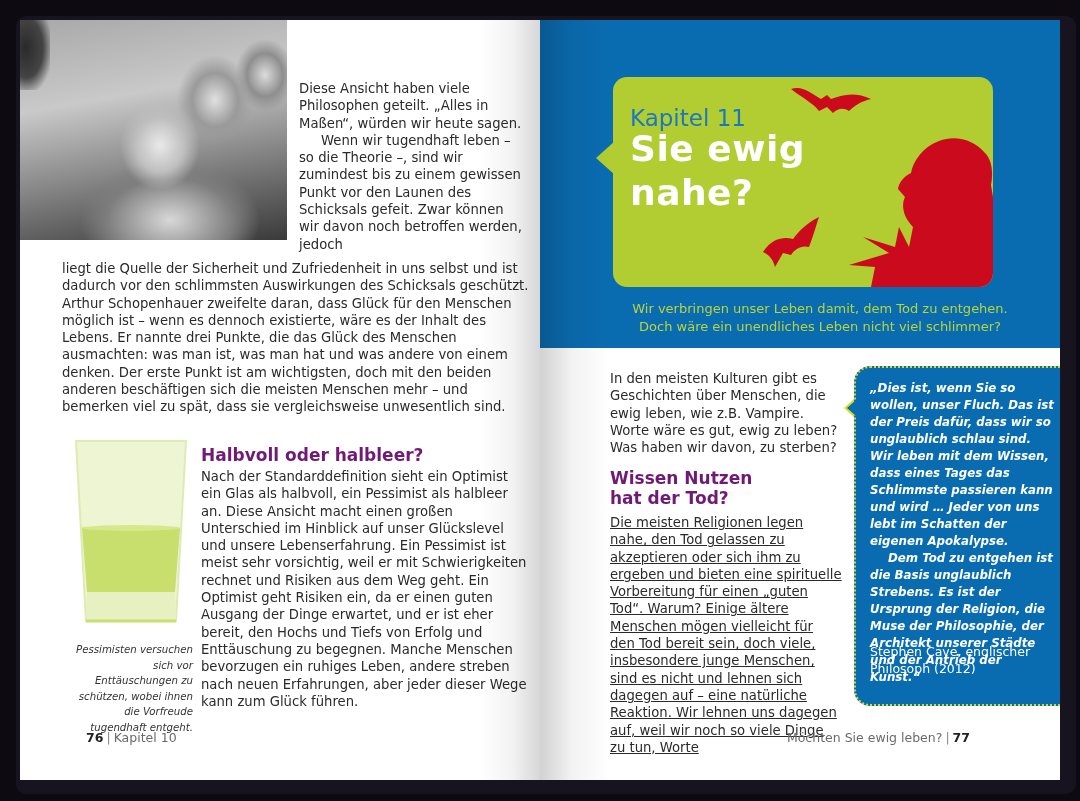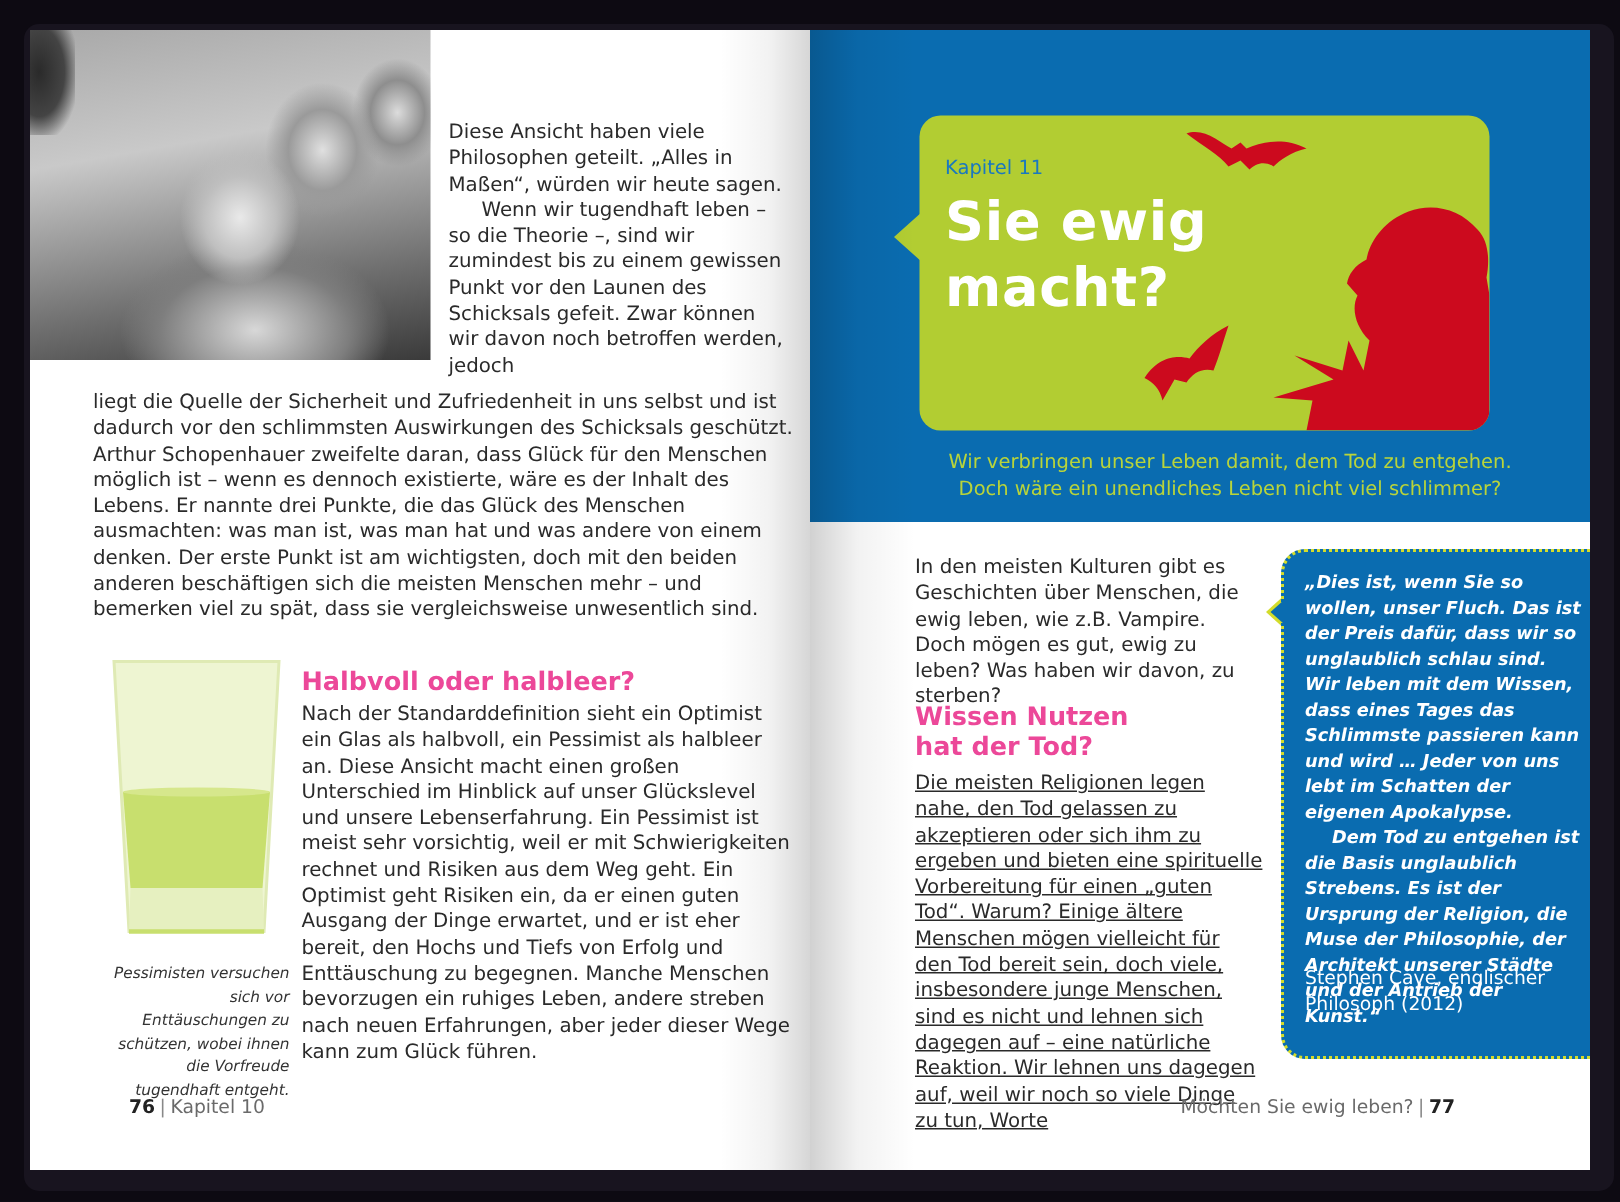--- a/index.html
+++ b/index.html
@@ -31,42 +31,42 @@
   .photo .tree { position: absolute; left: 0; top: 0; width: 30px; height: 70px;
     background: radial-gradient(ellipse at 20% 40%, #2a2a2a 0%, #444 50%, rgba(0,0,0,0) 80%); }
 
   .text { font-size: 13.2px; line-height: 17.3px; color: #2a2a2a; }
   .text p { margin: 0; }
   .indent { text-indent: 22px; }
 
   .block-a { position: absolute; left: 279px; top: 60px; width: 225px; }
   .block-b { position: absolute; left: 42px; top: 240px; width: 470px; }
 
-  .heading-blue { color: #ec4899; font-weight: bold; font-size: 17px; line-height: 20px; }
+  .heading-blue { color: #701a75; font-weight: bold; font-size: 17px; line-height: 20px; }
 
   .glass { position: absolute; left: 52px; top: 415px; width: 118px; height: 190px; }
   .caption { position: absolute; left: 48px; top: 622px; width: 125px; font-size: 10.2px; line-height: 15.5px;
     font-style: italic; color: #333; text-align: right; }
 
   .block-c { position: absolute; left: 181px; top: 425px; width: 330px; }
   .block-c .heading-blue { margin-bottom: 3px; }
 
   .footer-left { position: absolute; left: 66px; top: 710px; font-size: 12.5px; color: #6a6a6a; }
   .footer-left b { color: #222; }
   .footer-right { position: absolute; right: 90px; top: 710px; font-size: 12.5px; color: #6a6a6a; }
   .footer-right b { color: #222; }
   .sep { color: #888; margin: 0 3px; }
 
   
   .hero { position: absolute; left: 0; top: 0; width: 520px; height: 328px; background: #0a6cb0; }
   .bubble { position: absolute; left: 73px; top: 57px; width: 380px; height: 210px; background: #b2cd32;
     border-radius: 14px; overflow: hidden; }
   .bubble-tail { position: absolute; left: 56px; top: 121px; width: 0; height: 0;
     border-top: 17px solid transparent; border-bottom: 17px solid transparent; border-right: 19px solid #b2cd32; }
-  .kapitel { position: absolute; left: 17px; top: 28px; color: #1a78bf; font-size: 13px; }
+  .kapitel { position: absolute; left: 17px; top: 28px; color: #1a78bf; font-size: 23px; }
   .title { position: absolute; left: 17px; top: 50px; color: #fff; font-weight: bold; font-size: 36px; line-height: 44px; letter-spacing: 0.5px; }
   .bubble svg { position: absolute; left: 0; top: 0; }
   .hero-sub { position: absolute; left: 70px; top: 280px; width: 420px; color: #b9d43a; font-size: 13px; line-height: 18px; text-align: center; }
 
   .block-d { position: absolute; left: 70px; top: 350px; width: 230px; }
   .heading-h2 { position: absolute; left: 70px; top: 448px; width: 230px; }
   .block-e { position: absolute; left: 70px; top: 494px; width: 232px; text-decoration: underline; }
 
   .quote { position: absolute; left: 314px; top: 346px; width: 206px; height: 340px; background: #0a6cb0;
     border: 2px dotted #d3dc2b; border-right: none; border-radius: 16px 0 0 16px; }
@@ -126,30 +126,30 @@
 
         <path d="M178 12 C190 8 200 18 208 22 L214 18 L218 22 C228 18 242 14 258 22 C248 24 240 30 236 34 C230 30 224 32 220 36 L214 30 L206 34 C200 26 188 20 178 12 Z" fill="#cc0a1e"></path>
 
         <path d="M150 175 C160 160 172 160 180 162 C186 154 194 146 206 140 C202 152 200 160 196 170 C188 168 182 172 178 178 L170 176 L162 190 C160 182 156 178 150 175 Z" fill="#cc0a1e"></path>
 
         <path d="M258 210 L262 190 L236 188 L276 176 L250 160 L282 170 L286 150 L296 170 L300 150 C290 140 288 128 292 120 L285 112 C286 106 290 100 298 96 C300 84 310 70 326 64 C342 58 360 62 372 76 C380 84 380 98 378 108 L380 120 L380 210 Z" fill="#cc0a1e"></path>
       </svg>
       <div class="kapitel">Kapitel 11</div>
       <div class="title">
         <div>Sie ewig</div>
-        <div>macht?</div>
+        <div>nahe?</div>
       </div>
     </div>
     <div class="hero-sub">
       <div>Wir verbringen unser Leben damit, dem Tod zu entgehen.</div>
       <div>Doch wäre ein unendliches Leben nicht viel schlimmer?</div>
     </div>
   </div>
 
-  <div class="text block-d">In den meisten Kulturen gibt es Geschichten über Menschen, die ewig leben, wie z.B. Vampire. Doch mögen es gut, ewig zu leben? Was haben wir davon, zu sterben?</div>
+  <div class="text block-d">In den meisten Kulturen gibt es Geschichten über Menschen, die ewig leben, wie z.B. Vampire. Worte wäre es gut, ewig zu leben? Was haben wir davon, zu sterben?</div>
 
   <div class="heading-blue heading-h2">
     <div>Wissen Nutzen</div>
     <div>hat der Tod?</div>
   </div>
 
   <div class="text block-e">Die meisten Religionen legen nahe, den Tod gelassen zu akzeptieren oder sich ihm zu ergeben und bieten eine spirituelle Vorbereitung für einen „guten Tod“. Warum? Einige ältere Menschen mögen vielleicht für den Tod bereit sein, doch viele, insbesondere junge Menschen, sind es nicht und lehnen sich dagegen auf – eine natürliche Reaktion. Wir lehnen uns dagegen auf, weil wir noch so viele Dinge zu tun, Worte</div>
 
   <div class="quote-tail"></div>
   <div class="quote">

